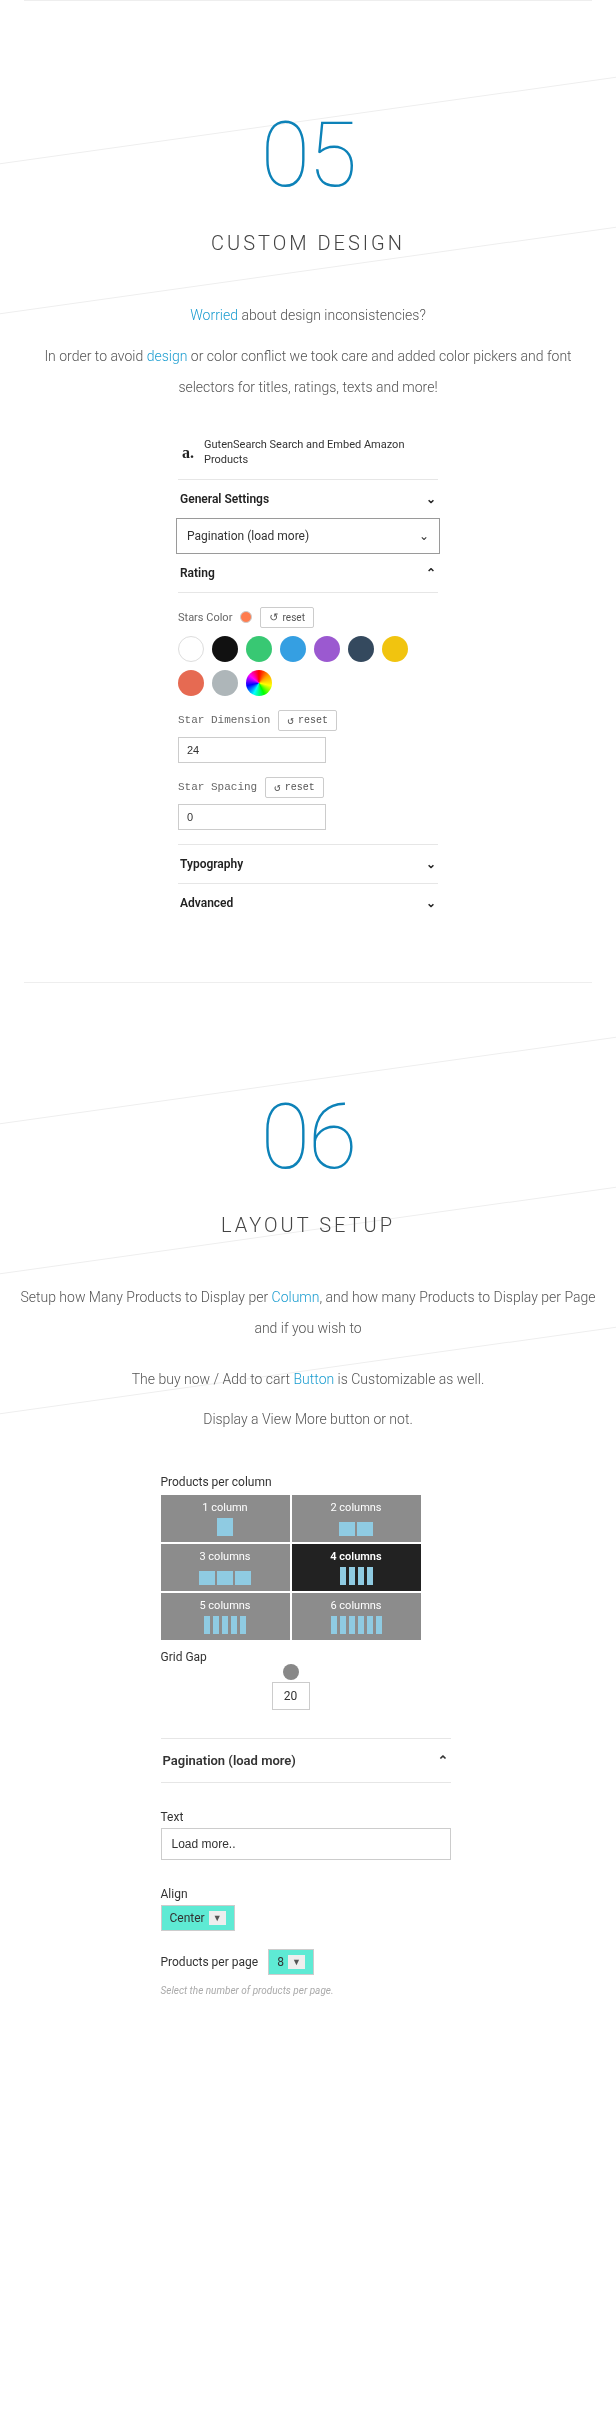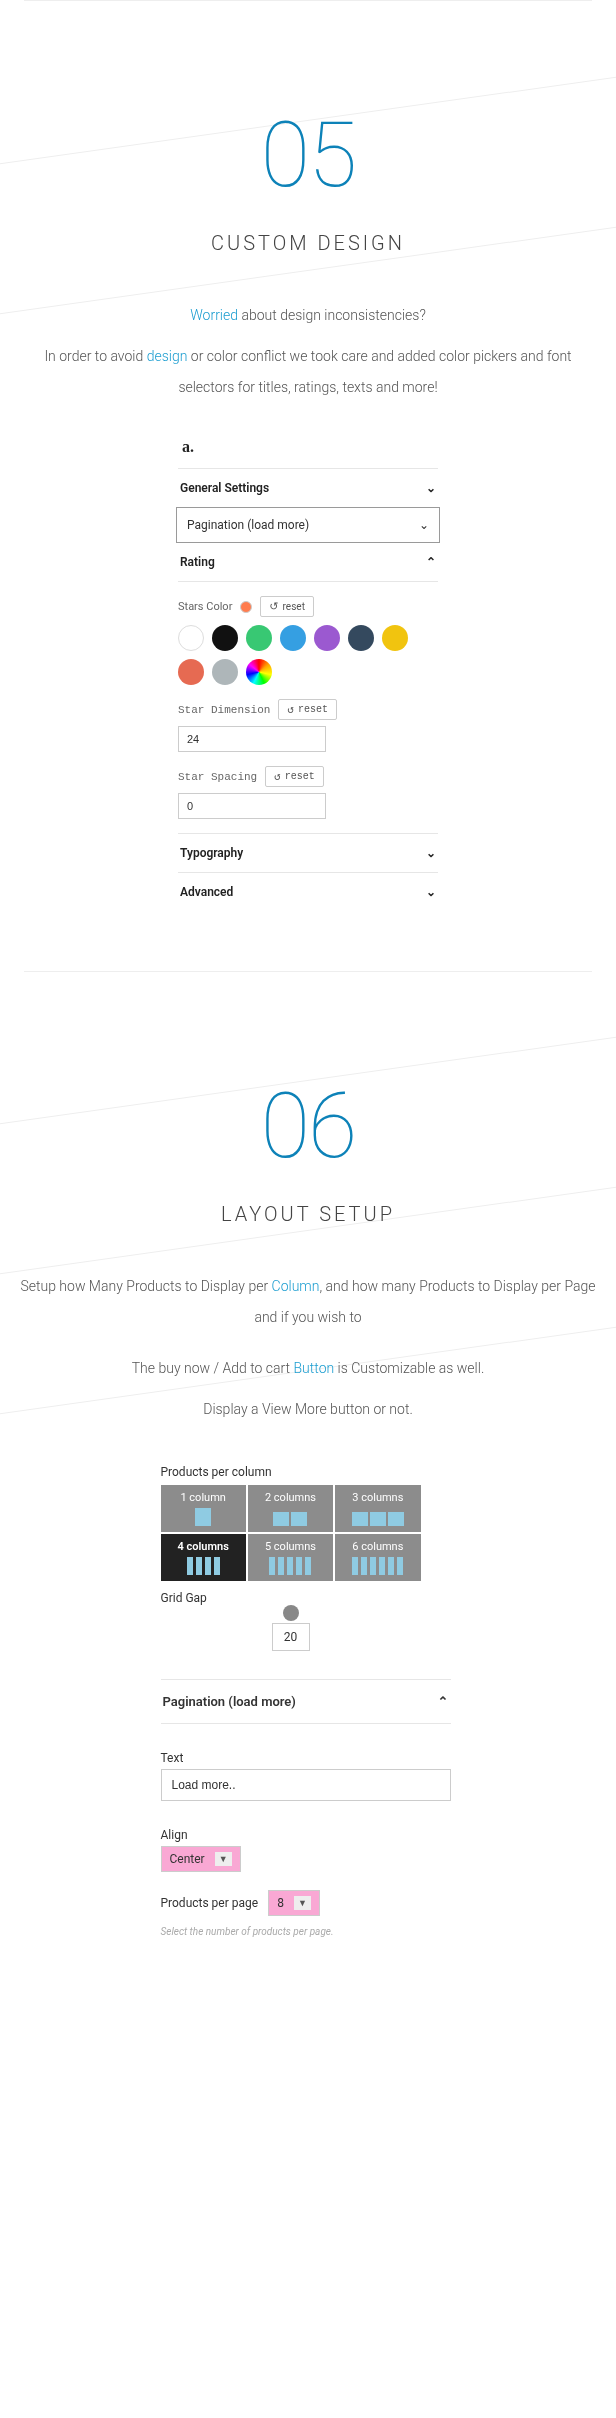--- a/index.html
+++ b/index.html
@@ -154,21 +154,21 @@
   .panel6 {
     width: 295px;
     margin: 40px auto 0;
     text-align: left;
     font-size: 12px;
     color: #333;
   }
   .p6-title { font-size: 12px; color: #333; margin-bottom: 6px; }
   .col-grid {
     display: grid;
-    grid-template-columns: repeat(3, 1fr);
+    grid-template-columns: repeat(2, 1fr);
     gap: 2px;
     width: 260px;
   }
   .col-cell {
     background: #8c8c8c;
     color: #fff;
     font-size: 11px;
     padding: 6px 0;
     text-align: center;
     display: flex;
@@ -237,22 +237,21 @@
     color: #333;
     background: #fff;
   }
   .select-mock {
     display: inline-flex;
     align-items: center;
     border: 1px solid #ccc;
     padding: 5px 8px;
     font-size: 12px;
     color: #333;
-    gap: 6px;
-    background: #f9a8d4;
+    background: #5eead4;
   }
   .select-mock .tri {
     font-size: 9px;
     color: #555;
     background: #eee;
     padding: 2px 4px;
     margin-left: 4px;
   }
   .ppp-row {
     display: flex;
@@ -287,20 +286,21 @@
   <div class="para">
     <span class="accent">Worried</span><span> about design inconsistencies?</span>
   </div>
   <div class="para">
     <span>In order to avoid </span><span class="accent">design</span><span> or color conflict we took care and added color pickers and font selectors for titles, ratings, texts and more!</span>
   </div>
 
   <div class="panel5">
     <div class="panel5-header">
       <span class="a-icon"><span>a.</span></span>
+      <span class="panel5-h-text">GutenSearch Search and Embed Amazon Products</span>
     </div>
 
     <div class="acc-row">
       <span>General Settings</span>
       <span class="chev">⌄</span>
     </div>
 
     <div class="acc-select">
       <span>Pagination (load more)</span>
       <span class="chev">⌄</span>

